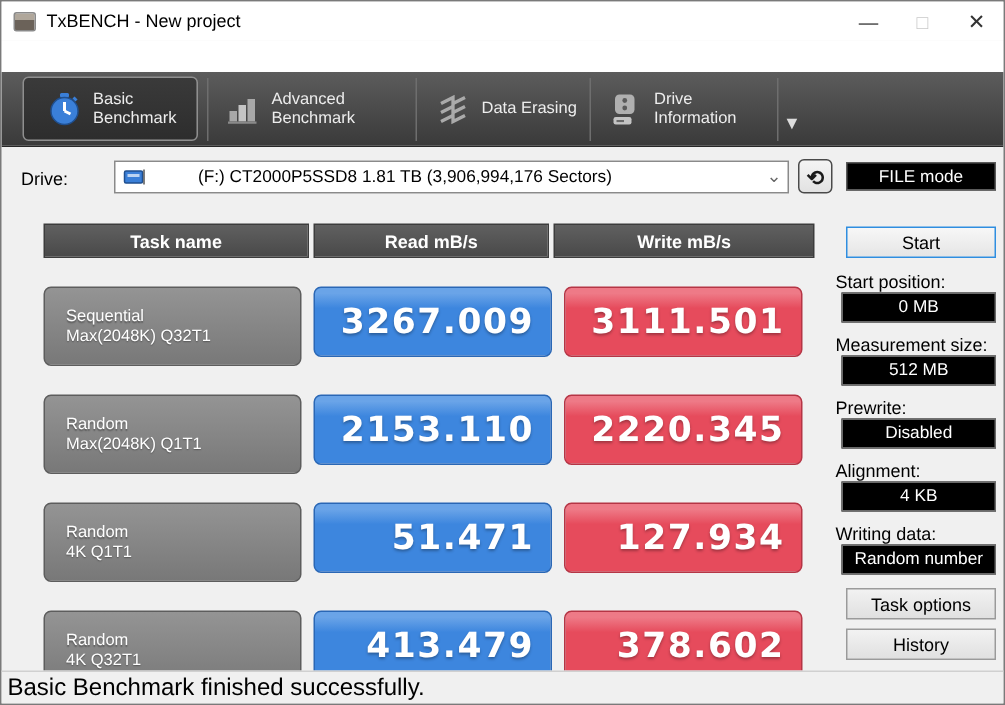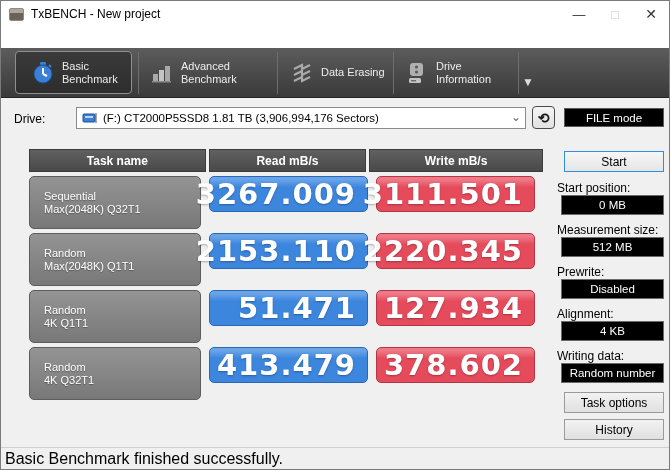--- a/index.html
+++ b/index.html
@@ -23,37 +23,37 @@
   
   .toolbar { position:absolute; left:0; top:47px; width:100%; height:50px;
     background:linear-gradient(#5c5c5c,#3a3a3a); border-bottom:1px solid #262626; }
   .tab { position:absolute; top:3px; height:43px; border-radius:4px; display:flex; align-items:center; padding-left:9px; }
   .tab.selected { background:linear-gradient(#3a3a3a,#2d2d2d); border:1px solid #8f8f8f;padding-left:16px; }
   .tab-label { color:#ededed; font-size:11px; line-height:13px; margin-left:8px; white-space:nowrap; }
   .tab-sep { position:absolute; top:4px; width:1px; height:42px; background:#6e6e6e; }
   .overflow-arrow { position:absolute; font-size:12px; color:#dcdcdc; }
   
   .drive-label { position:absolute; left:13px; top:111px; font-size:12px; color:#000; }
-  .combo { position:absolute; left:75px; top:106px; width:450px; height:22px; background:#fff; border:1px solid #8a8a8a; display:flex; align-items:center; }
+  .combo { position:absolute; left:75px; top:106px; width:450px; height:22px; background:#fff; border:1px solid #8a8a8a; display:flex; align-items:center;gap:29px; }
   .combo-text { font-size:11.5px; color:#000; margin-left:5px; white-space:nowrap; overflow:hidden; }
   .combo-chevron { position:absolute; right:4px; top:2px; font-size:12px; color:#666; }
   .refresh-btn { position:absolute; left:531px; top:105px; width:23px; height:23px; background:linear-gradient(#f4f4f4,#e2e2e2); border:1px solid #4a4a4a; border-radius:4px; display:flex; align-items:center; justify-content:center; font-size:14px; font-weight:bold; color:#1a1a1a; }
   .mode-badge { position:absolute; left:563px; top:107px; width:100px; height:19px; background:#000; border:1px solid #5a5a5a; color:#fff; font-size:11.5px; display:flex; align-items:center; justify-content:center; }
   
   .bench-panel { position:absolute; left:28px; top:148px; width:514px; height:291px; }
   .hdr-row { display:flex; gap:3px; height:23px; }
   .hdr-cell { background:linear-gradient(#606060,#494949); border:1px solid #3c3c3c; border-radius:0; color:#fff; font-size:12px; font-weight:bold; display:flex; align-items:center; justify-content:center; }
   .hdr-task { width:183px; } .hdr-read { width:163px; } .hdr-write { width:180px; }
-  .bench-row { display:flex; margin-top:4px; height:53px; }
+  .bench-row { display:flex; margin-top:19px; height:53px; }
   .task-btn { width:172px; height:53px; border-radius:5px; border:1px solid #5d5d5d;
     background:linear-gradient(#949494,#787878);
     color:#fff; font-size:11px; line-height:13px; display:flex; flex-direction:column; justify-content:center; padding-left:14px; text-shadow:0 1px 1px rgba(0,0,0,.35); }
-  .val-box { width:159px; height:36px; border-radius:5px; margin-left:8px;
+  .val-box { width:159px; height:47px; border-radius:5px; margin-left:8px;
     display:flex; align-items:center; justify-content:flex-end; padding-right:11px;
-    color:#fff; font-size:29px; font-weight:bold; letter-spacing:1px;
+    color:#fff; font-size:23px; font-weight:bold; letter-spacing:1px;
     font-family:"DejaVu Sans", sans-serif; text-shadow:0 1px 2px rgba(0,0,0,.3); }
   .val-read  { background:linear-gradient(var(--read-light) 8%, var(--read-bg) 30%); border:1px solid #2a67b5; }
   .val-write { background:linear-gradient(var(--write-light) 8%, var(--write-bg) 30%); border:1px solid #b53545; }
   
   .start-btn { position:absolute; left:563px; top:150px; width:100px; height:21px;
     background:linear-gradient(#f7f7f7,#e5e5e5); border:1px solid #2f8ee0; outline:1px solid #aeda8e00;
     font-size:12px; color:#000; display:flex; align-items:center; justify-content:center; }
   .side-label { position:absolute; left:556px; font-size:12px; color:#000; white-space:nowrap; }
   .side-field { position:absolute; left:560px; width:103px; height:20px; background:#000; border:1px solid #6a6a6a; color:#fff; font-size:11.5px; display:flex; align-items:center; justify-content:center; }
   .side-btn { position:absolute; left:563px; width:100px; height:21px; background:linear-gradient(#f2f2f2,#e0e0e0); border:1px solid #9a9a9a; font-size:12px; color:#000; display:flex; align-items:center; justify-content:center; }

